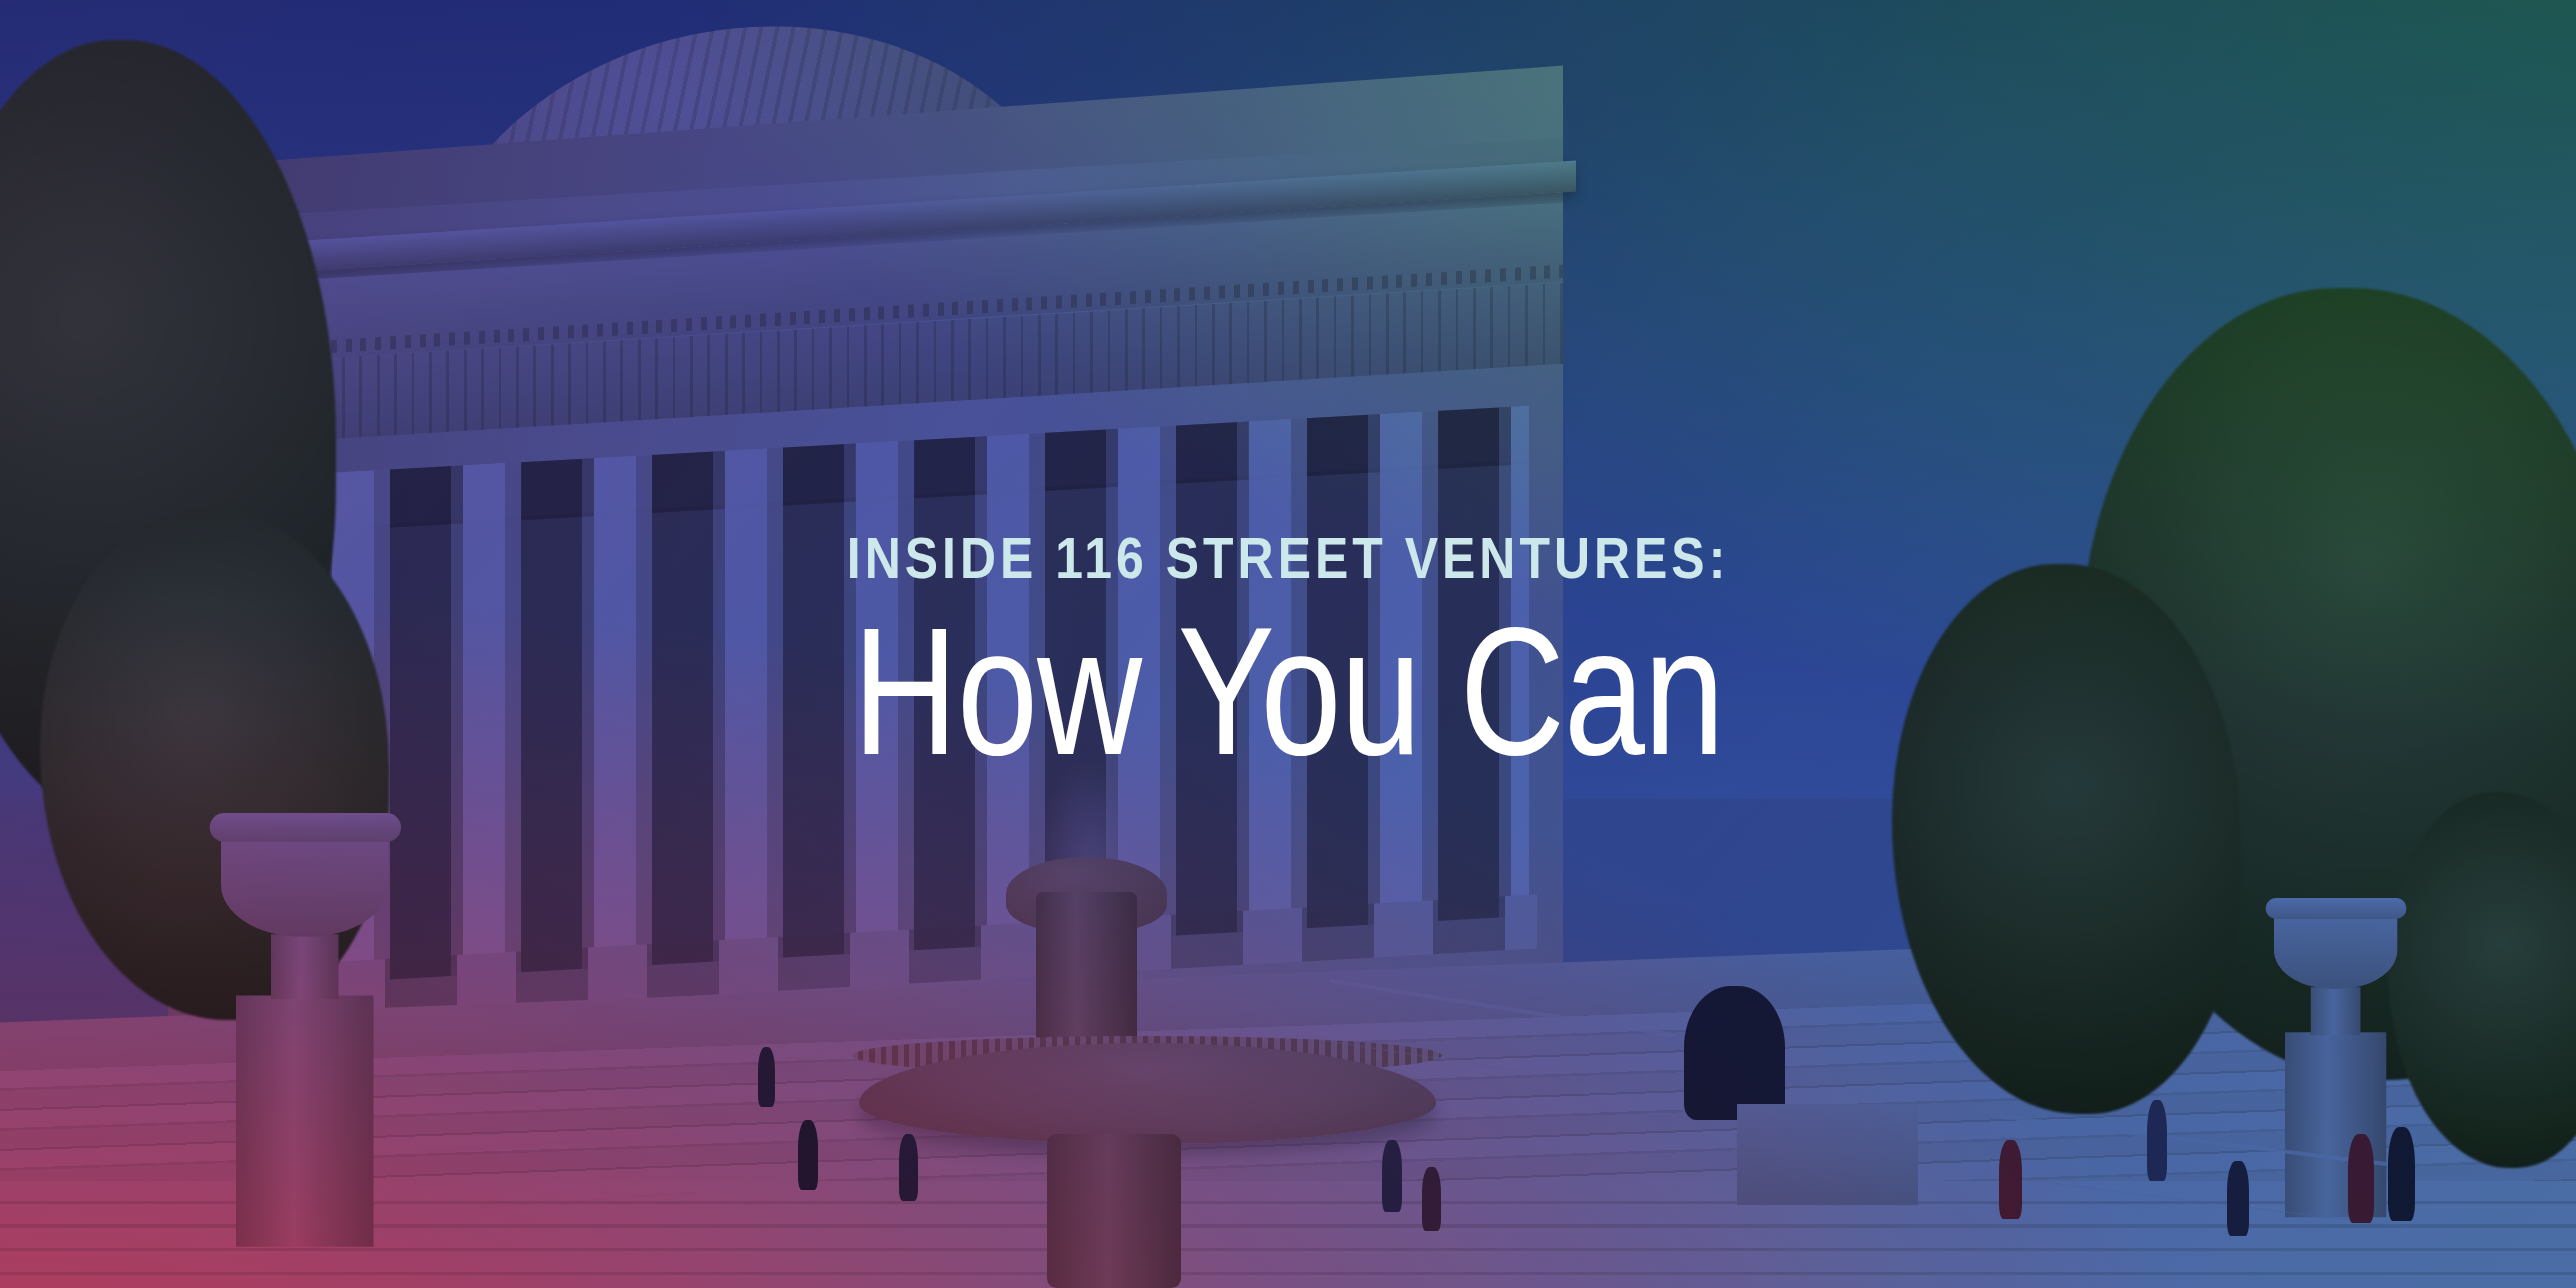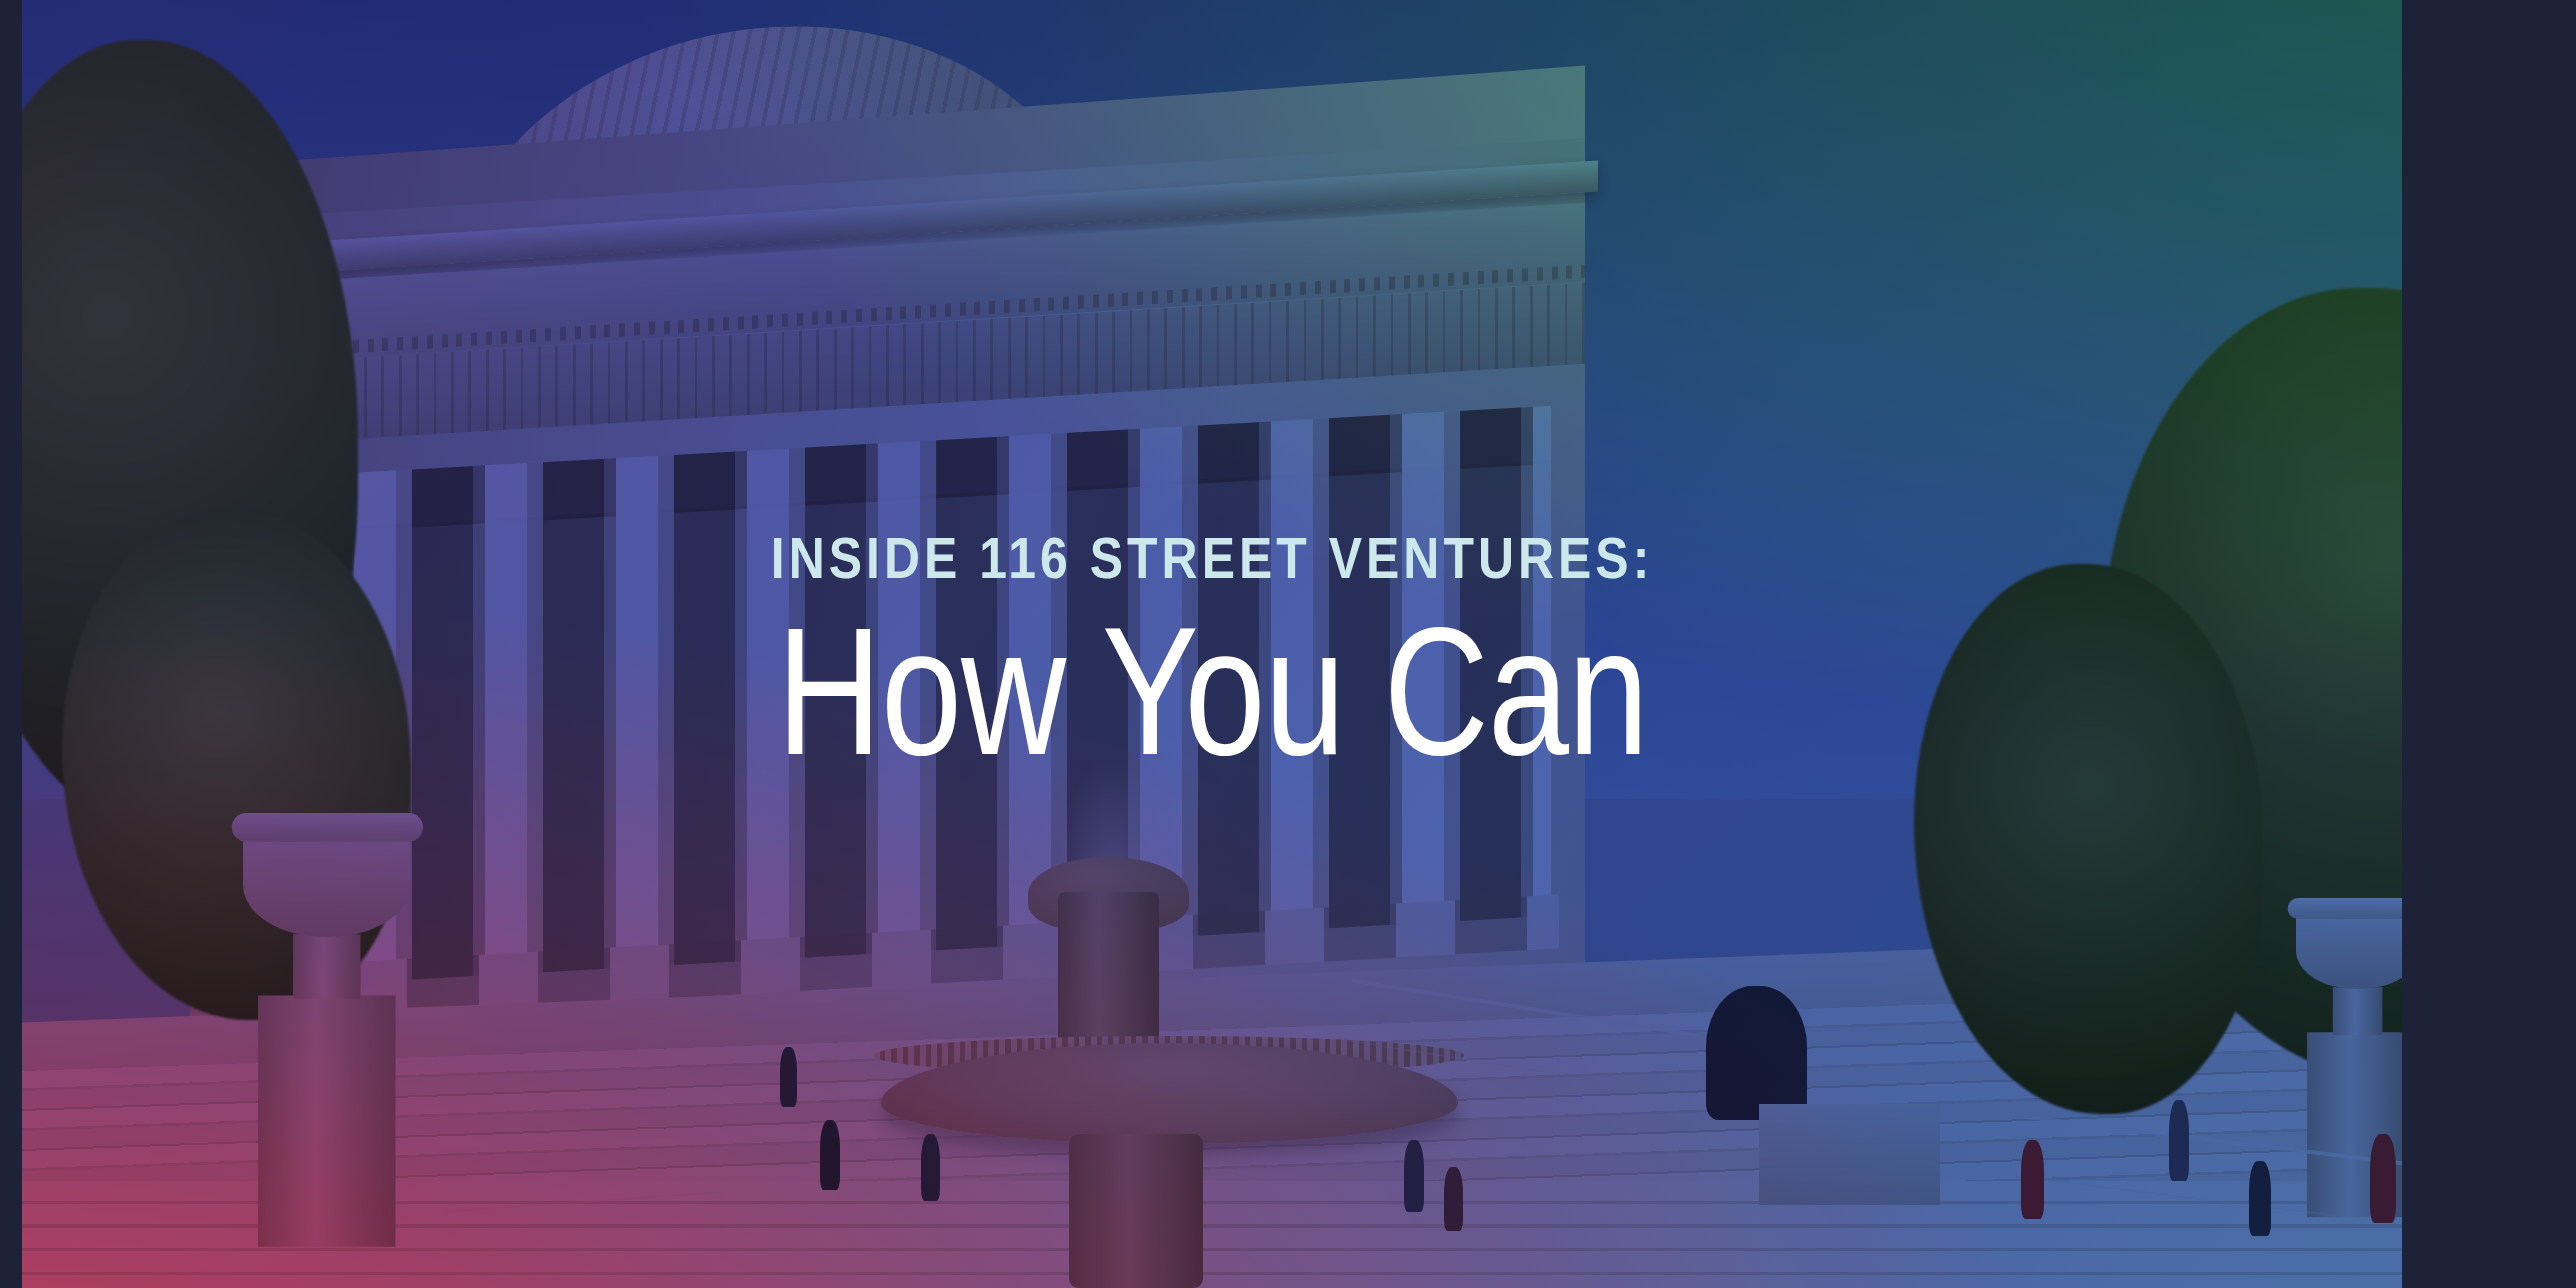--- a/index.html
+++ b/index.html
@@ -1,23 +1,22 @@
 <!DOCTYPE html>
 <html style="font-size:10.7px"><head>
 <meta charset="utf-8">
 <style>
   * { margin:0; padding:0; box-sizing:border-box; }
   html,body { width:2576px; height:1288px; overflow:hidden; background:#1d2238; }
 
   .banner{
     position:relative;
-    width:2380px; height:1288px;
+    width:2576px; height:1288px;
     overflow:hidden;
     font-family:"Liberation Sans", sans-serif;
-    margin-left:22px;
   }
 
   
   .photo{ position:absolute; inset:0; overflow:hidden; background:#93a7c4; }
 
   
   .sky{
     position:absolute; left:0; top:0; width:100%; height:62%;
     background:linear-gradient(180deg,#4d76ab 0%,#6e93c0 45%,#93b0d2 100%);
   }

